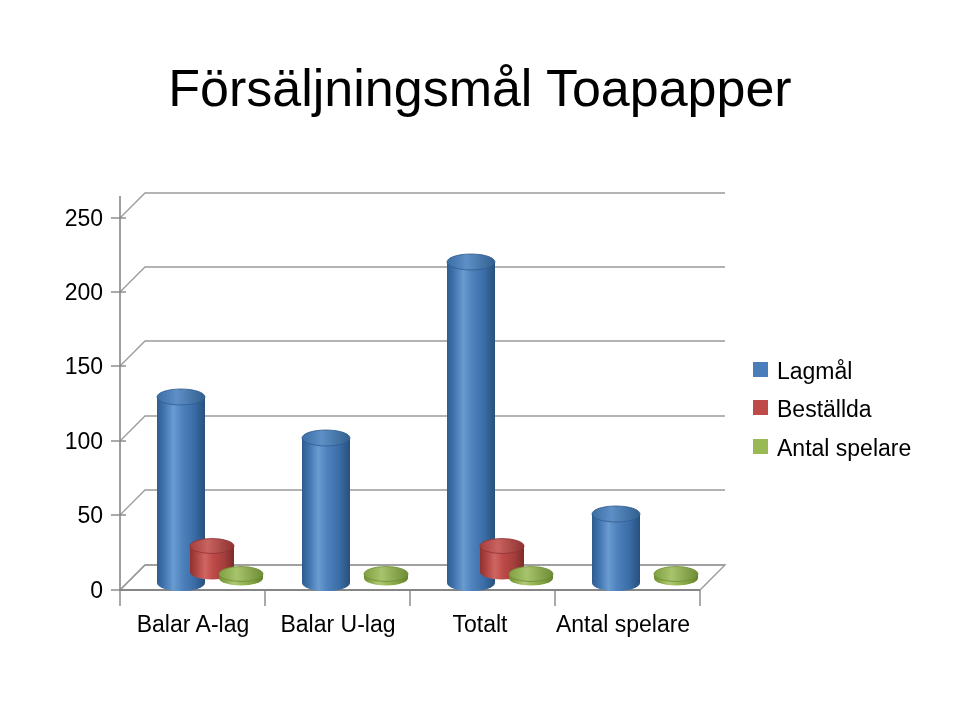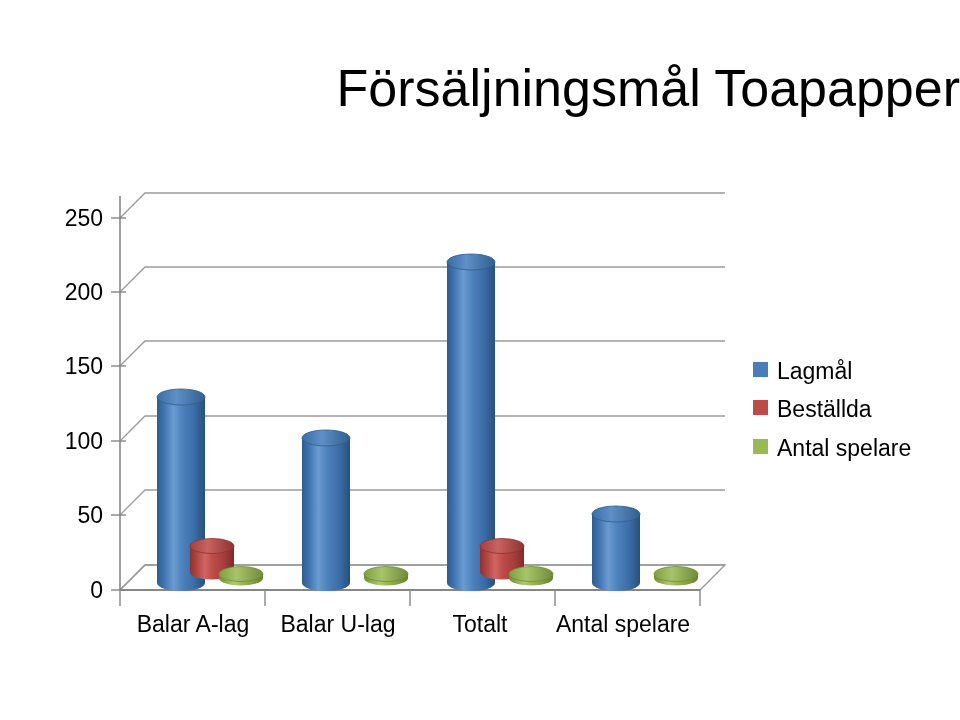--- a/index.html
+++ b/index.html
@@ -19,21 +19,21 @@
     position: absolute;
     left: 0; top: 0;
     width: 960px;
     height: 720px;
   }
   .chart-title {
     position: absolute;
     left: 0;
     top: 58px;
     width: 960px;
-    text-align: right;
+    text-align: center;
     font-size: 52px;
     font-weight: 400;
     letter-spacing: 0px;
     color: #000000;
     white-space: nowrap;
   }
   svg.plot {
     position: absolute;
     left: 0;
     top: 0;

